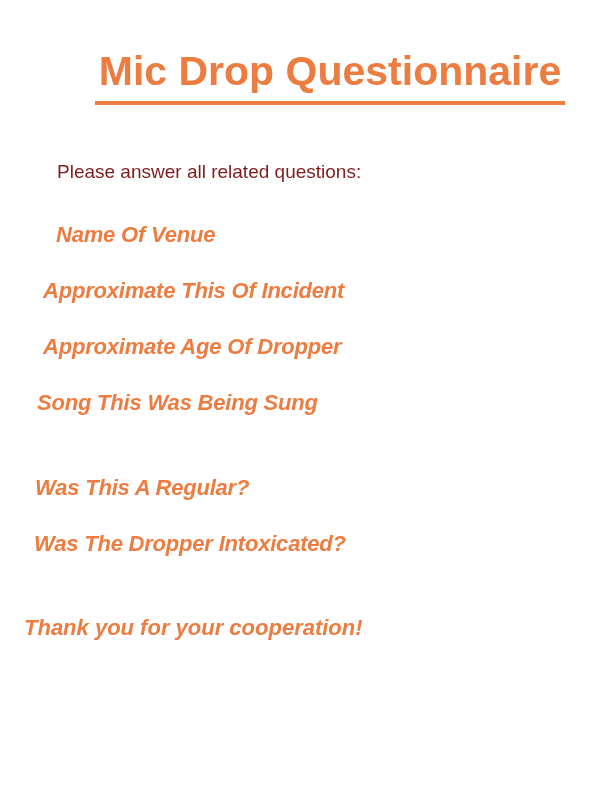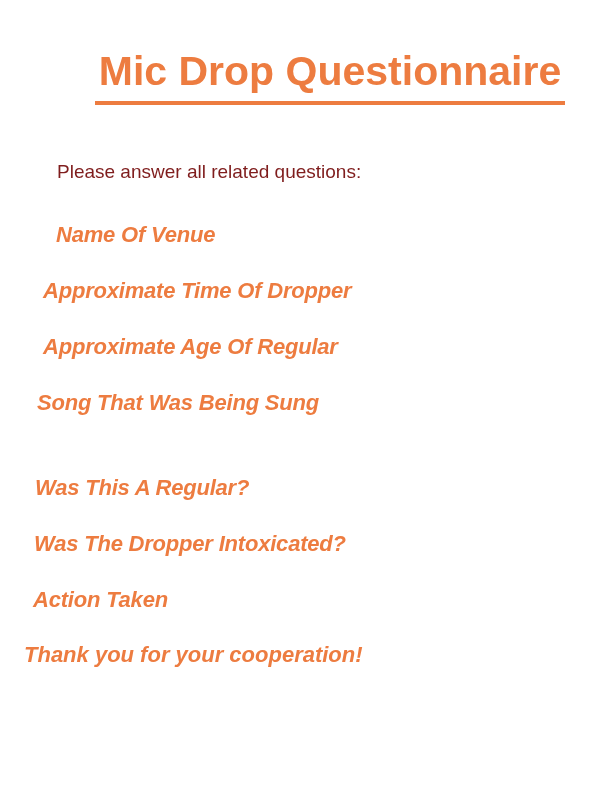--- a/index.html
+++ b/index.html
@@ -88,50 +88,49 @@
   <p class="subtitle">Please answer all related questions:</p>
 
   <div class="questions">
 
     <div class="q-row" style="padding-left:22px">
       <span class="q-label">Name Of Venue</span>
       <span class="q-blank gap-before"></span>
     </div>
 
     <div class="q-row" style="padding-left:19px">
-      <span class="q-label">Approximate Time Of Dropper</span>
+      <span class="q-label">Approximate This Of Incident</span>
       <span class="q-blank"></span>
     </div>
 
     <div class="q-row" style="padding-left:19px">
-      <span class="q-label">Approximate Age Of Regular</span>
+      <span class="q-label">Approximate Age Of Dropper</span>
       <span class="q-blank"></span>
     </div>
 
     <div class="q-row" style="padding-left:13px">
-      <span class="q-label">Song That Was Being Sung</span>
+      <span class="q-label">Song This Was Being Sung</span>
       <span class="q-blank"></span>
     </div>
 
     <div class="q-row" style="padding-left:12px">
       <span class="q-blank"></span>
     </div>
 
     <div class="q-row" style="padding-left:11px">
       <span class="q-label">Was This A Regular?</span>
       <span class="q-blank"></span>
     </div>
 
     <div class="q-row" style="padding-left:10px">
       <span class="q-label">Was The Dropper Intoxicated?</span>
       <span class="q-blank"></span>
     </div>
 
     <div class="q-row" style="padding-left:9px">
-      <span class="q-label">Action Taken</span>
       <span class="q-blank"></span>
     </div>
 
   </div>
 
   <p class="footer-note">Thank you for your cooperation!</p>
 
 </div>
 
 </body></html>

